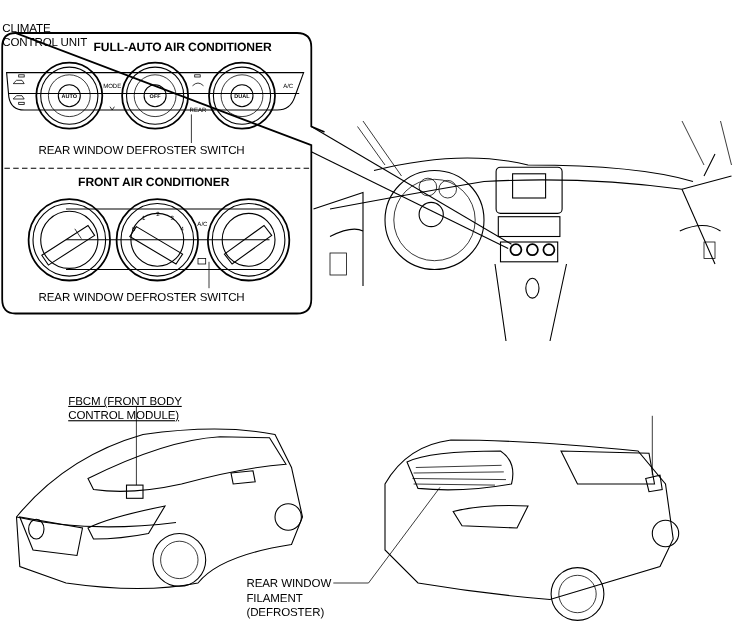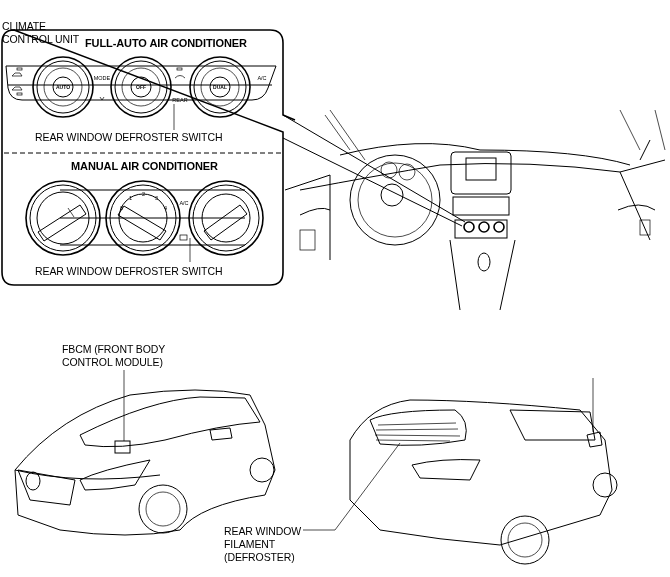--- a/index.html
+++ b/index.html
@@ -17,24 +17,24 @@
 </head>
 <body>
 
 <div class="lbl" style="left:2px; top:1px;margin-top:19px;">
   <div>CLIMATE</div>
   <div>CONTROL UNIT</div>
 </div>
 
 <div class="lbl title" style="left:66px; top:37px;padding-left:19px;">FULL-AUTO AIR CONDITIONER</div>
 <div class="lbl" style="left:35px; top:131px;">REAR WINDOW DEFROSTER SWITCH</div>
-<div class="lbl title" style="left:71px; top:160px;">MANUAL AIR CONDITIONER</div>
+<div class="lbl title" style="left:71px; top:160px;">FRONT AIR CONDITIONER</div>
 <div class="lbl" style="left:35px; top:265px;">REAR WINDOW DEFROSTER SWITCH</div>
 
-<div class="lbl" style="left:62px; top:343px;">
+<div class="lbl" style="left:62px; top:359px;text-decoration:underline;">
   <div>FBCM (FRONT BODY</div>
   <div>CONTROL MODULE)</div>
 </div>
 
 <div class="lbl" style="left:224px; top:525px;">
   <div>REAR WINDOW</div>
   <div>FILAMENT</div>
   <div>(DEFROSTER)</div>
 </div>
 

